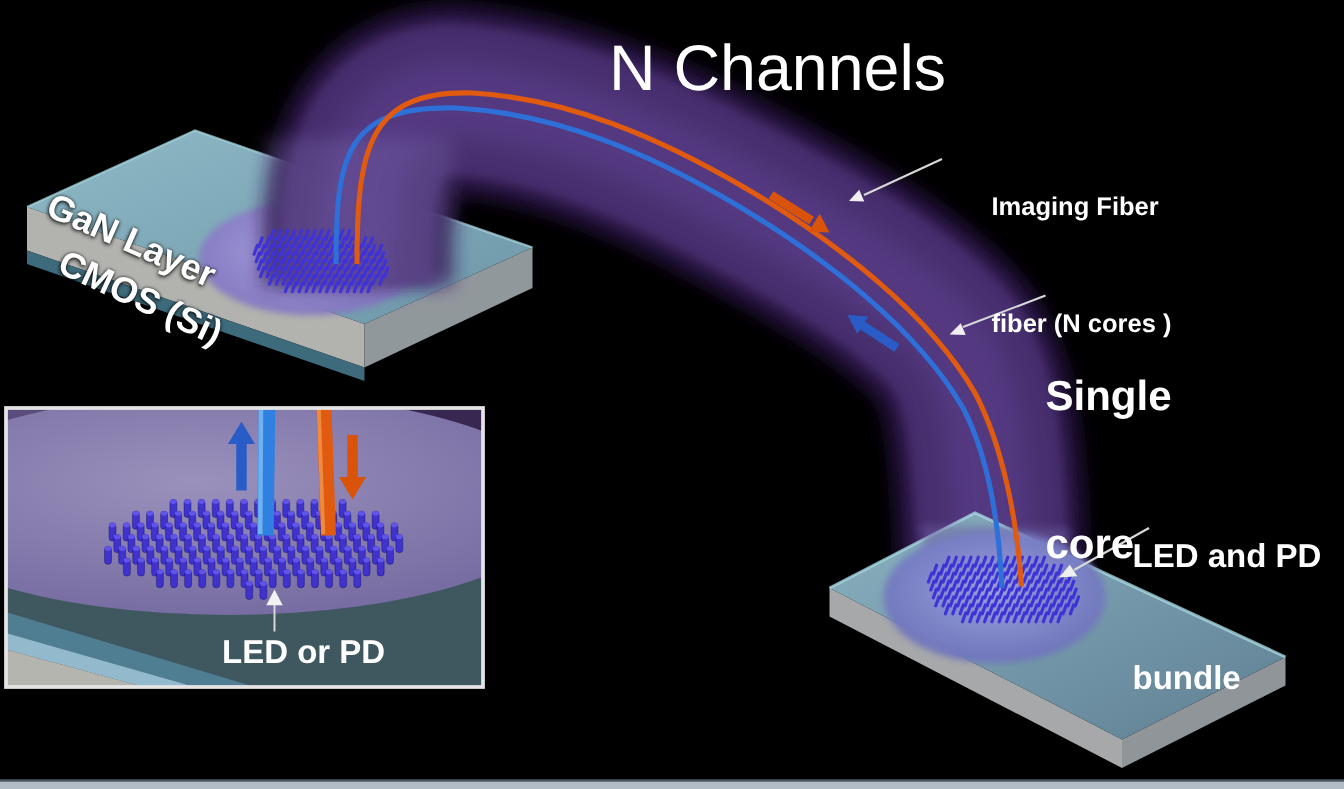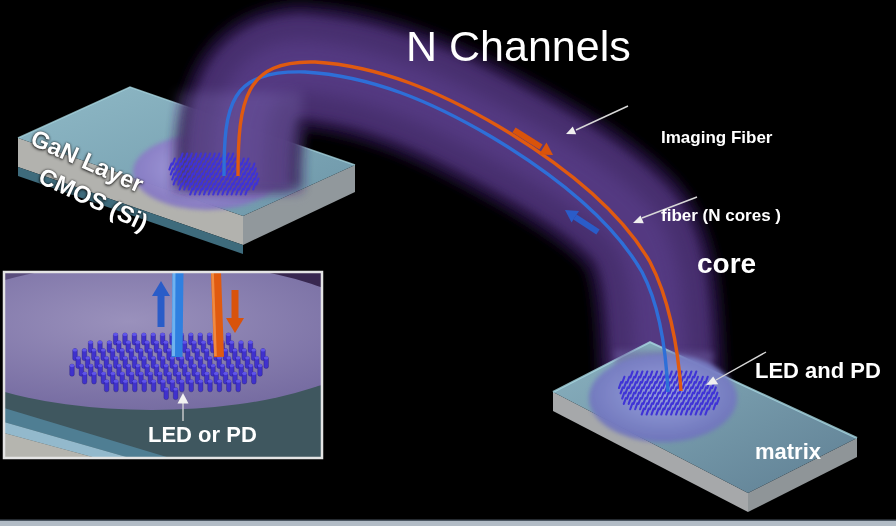--- a/index.html
+++ b/index.html
@@ -695,25 +695,26 @@
 </svg>
 
   <div class="title" style="left:406px;top:24px;position:absolute;">N Channels</div>
 
   <div class="lbl" style="left:637px;top:73px;font-size:17px;line-height:26px;margin-left:24px;">
     <div>Imaging Fiber</div>
     <div>fiber (N cores )</div>
   </div>
 
   <div class="lbl" style="left:697px;top:181px;font-size:28px;line-height:33px;">
+    <div>Single</div>
     <div>core</div>
   </div>
 
   <div class="lbl" style="left:755px;top:303px;font-size:22px;line-height:27px;">
     <div>LED and PD</div>
-    <div>matrix</div>
+    <div>bundle</div>
   </div>
 
   <div class="lbl rot" style="left:38px;top:124px;font-size:24px;transform:rotate(24deg);">GaN Layer</div>
   <div class="lbl rot" style="left:46px;top:162px;font-size:24px;transform:rotate(25deg);">CMOS (Si)</div>
 
   <div class="lbl" style="left:148px;top:422px;font-size:22px;">LED or PD</div>
 </div>
 
 </body></html>

